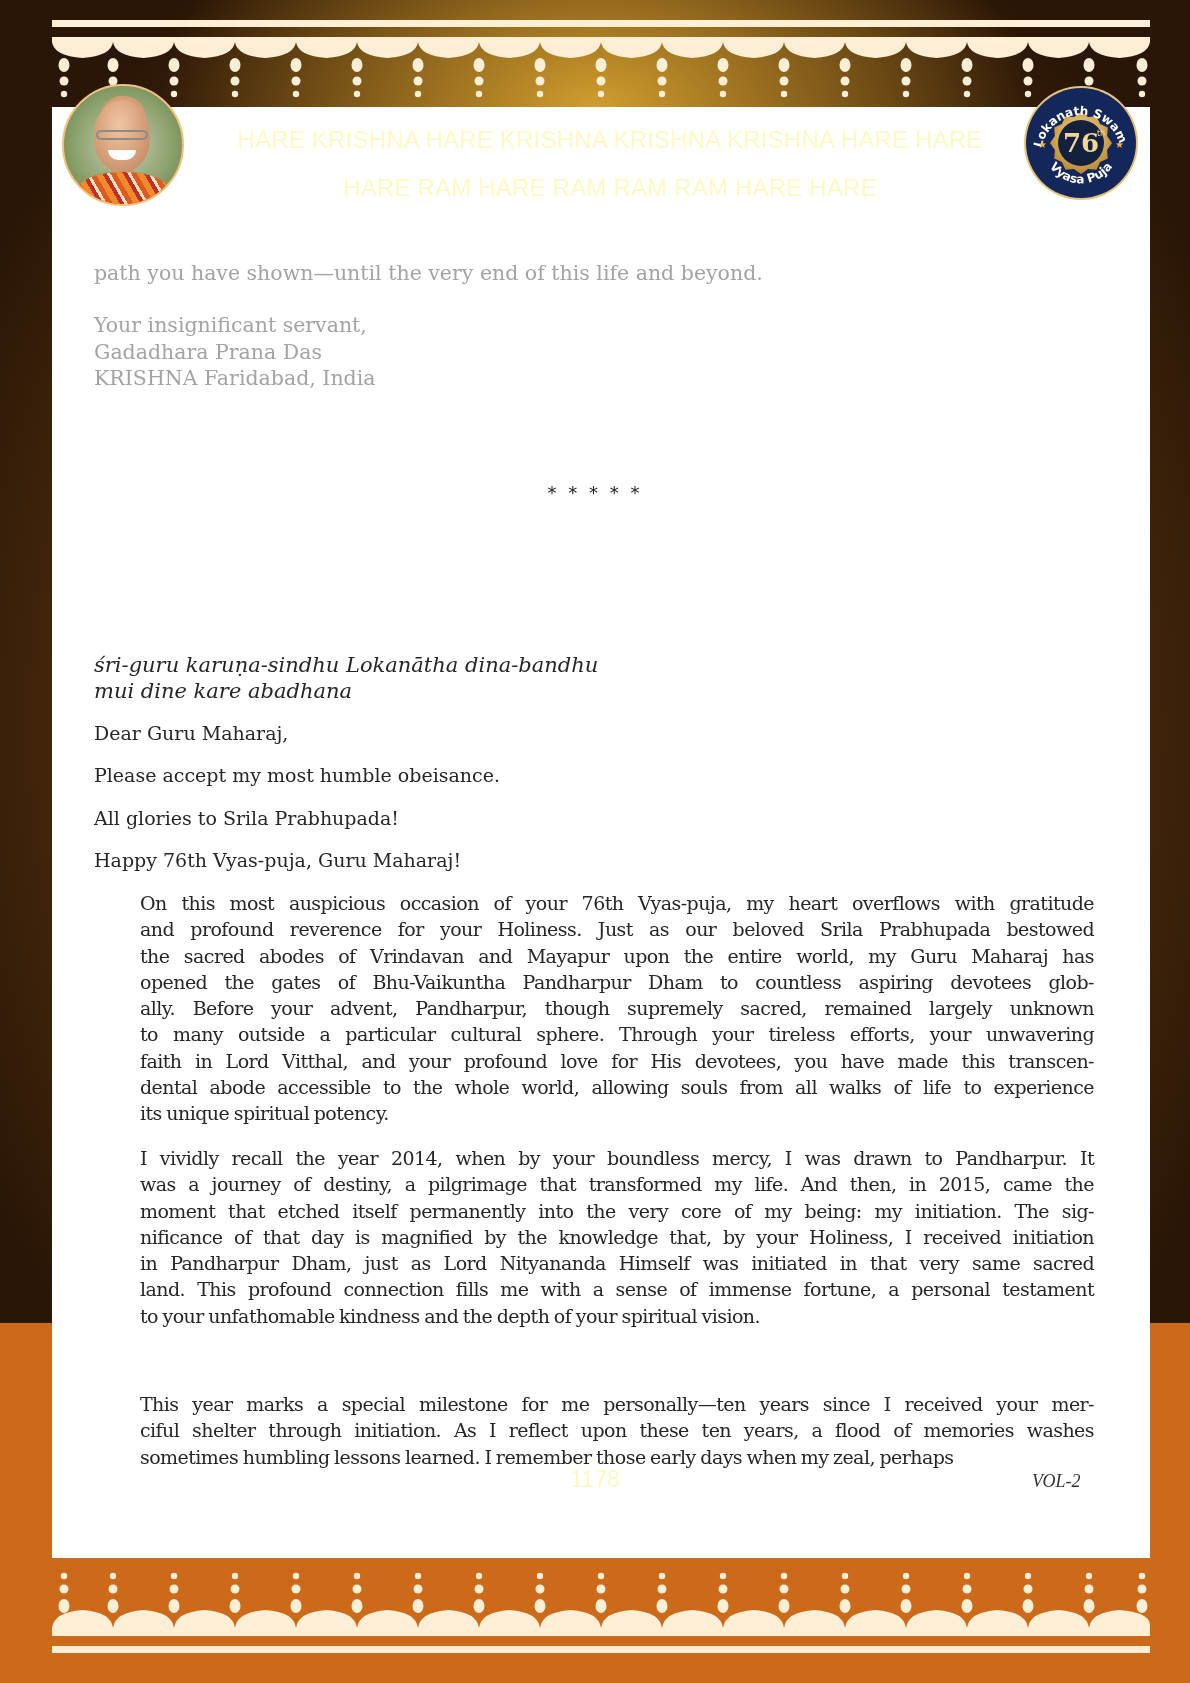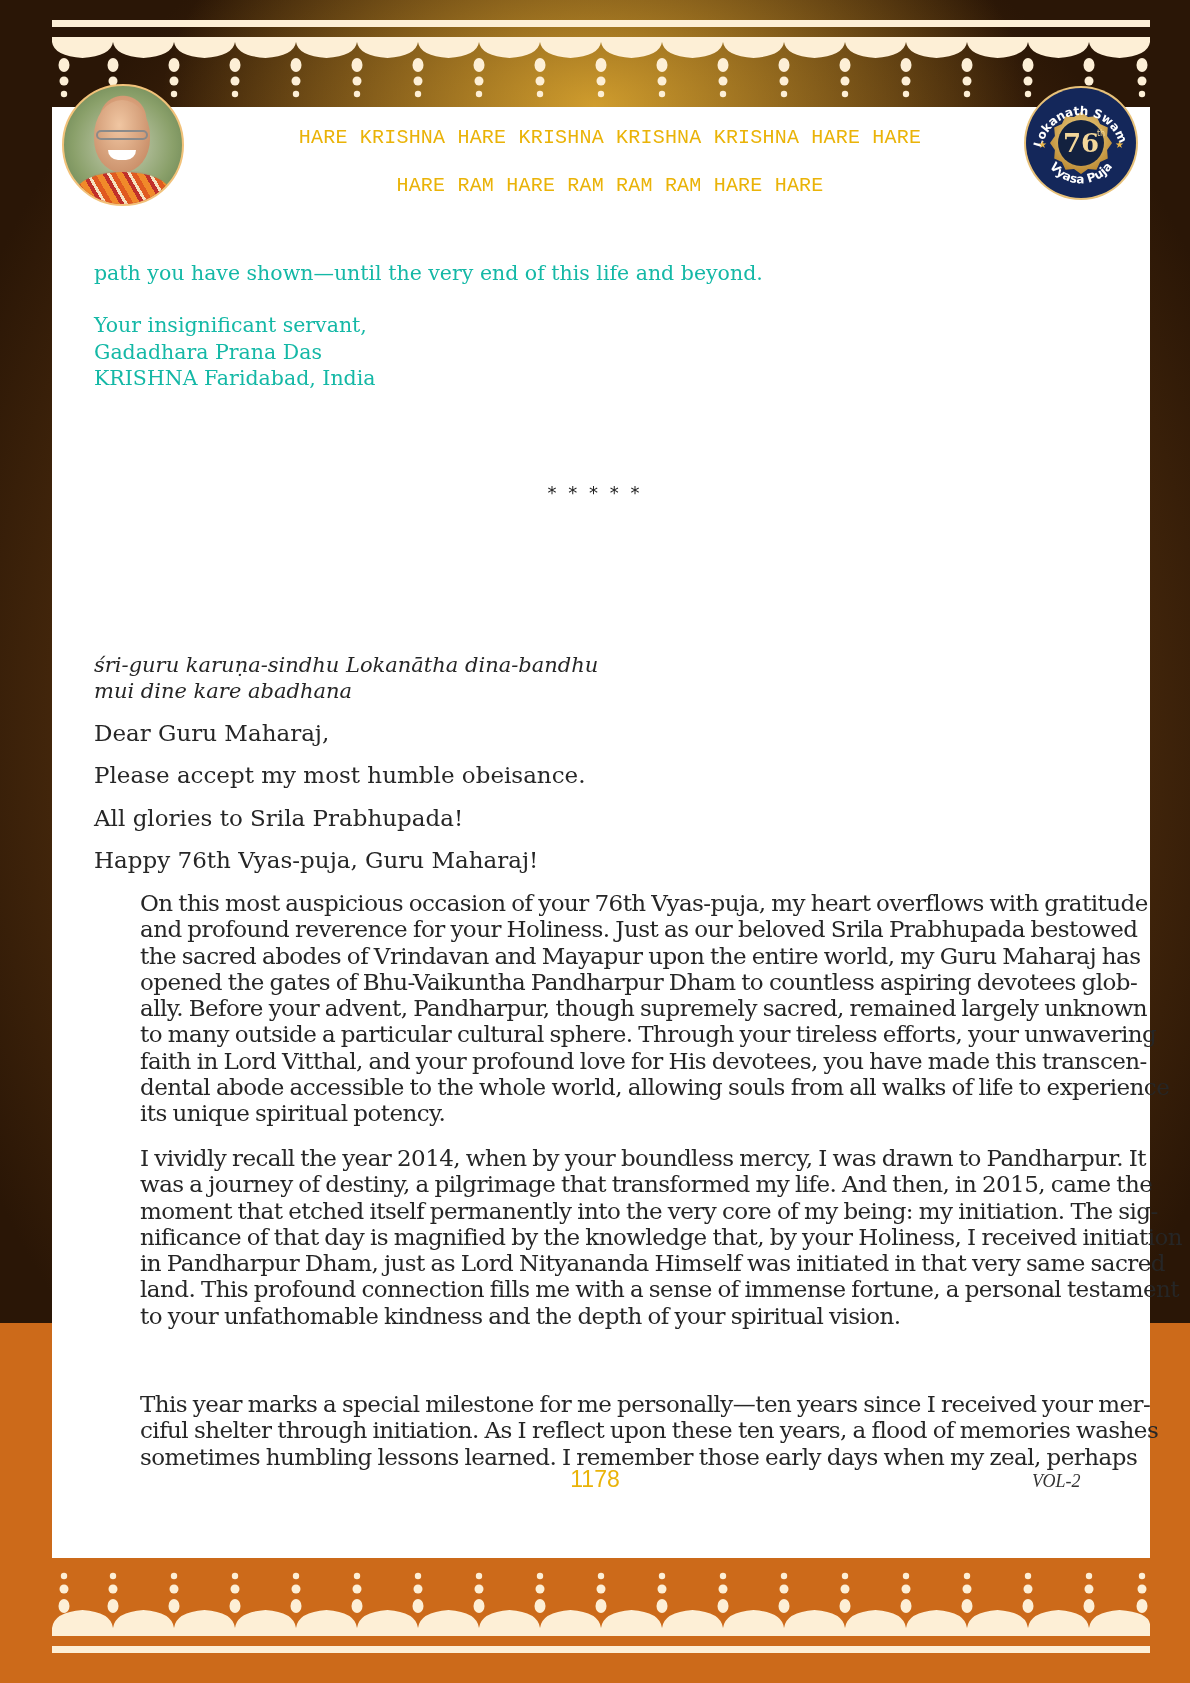--- a/index.html
+++ b/index.html
@@ -28,21 +28,21 @@
   .top-band {
     position: absolute; left: 52px; top: 20px; width: 1098px; height: 87px;
   }
   .bottom-band {
     position: absolute; left: 52px; top: 1556px; width: 1098px; height: 110px;
   }
   .band-svg { display: block; }
 
   .mantra {
     position: absolute; left: 220px; width: 780px; text-align: center;
-    font-family: Liberation Mono, monospace; font-size: 20px; color: #eab308;
+    font-family: Liberation Sans, sans-serif; font-size: 24px; color: #fef9c3;
     letter-spacing: 0.2px; font-weight: 300;
   }
   .mantra.l1 { top: 126px; }
   .mantra.l2 { top: 174px; }
 
   .portrait {
     position: absolute; left: 62px; top: 84px; width: 118px; height: 118px;
     border-radius: 50%; border: 2px solid #f2c27a; overflow: hidden;
     background:
       radial-gradient(circle at 50% 28%, #e9b48e 0%, #d49a74 22%, transparent 23%),
@@ -67,44 +67,44 @@
     border-radius: 50% 50% 0 0;
     background: repeating-linear-gradient(60deg, #f08a2a 0 6px, #c0302a 6px 10px, #f5e2c0 10px 13px, #e05a20 13px 18px);
   }
 
   .badge {
     position: absolute; left: 1022px; top: 84px; width: 118px; height: 118px;
   }
 
   .content {
     position: absolute; left: 94px; top: 260px; width: 1000px;
-    font-family: "DejaVu Serif", serif; color: #14b8a6;
+    font-family: "DejaVu Serif", serif; color: #a3a3a3;
     font-size: 20.5px; line-height: 26.3px;
   }
   .content p { margin: 0; }
   .stars {
     position: absolute; left: 0; width: 1190px; top: 482px; text-align: center;
     font-family: "DejaVu Sans", sans-serif; font-size: 18px; color: #222; letter-spacing: 3px;
   }
   .verse {
     position: absolute; left: 94px; top: 652px; font-style: italic;
     font-family: "DejaVu Serif", serif; font-size: 21px; line-height: 26px; color: #262626;
   }
   .body-text {
     position: absolute; left: 94px; width: 1000px;
-    font-family: "DejaVu Serif", serif; font-size: 23px; line-height: 26.3px; color: #262626;
+    font-family: "DejaVu Serif", serif; font-size: 19px; line-height: 26.3px; color: #262626;
   }
   .body-text p { margin: 0 0 16px 0; }
   .justify { text-align: justify; text-align-last: left; letter-spacing: -0.55px; word-spacing: -1px; }
   .justify span.line { display: block; text-align: justify; text-align-last: justify; white-space: nowrap; margin-left: 46px; }
   .justify span.line.last { text-align-last: left; }
 
   .page-num {
     position: absolute; left: 560px; top: 1466px; width: 70px; text-align: center;
-    font-family: "Liberation Sans", sans-serif; font-size: 23px; color: #eab308;
+    font-family: "Liberation Sans", sans-serif; font-size: 23px; color: #fef9c3;
   }
   .vol {
     position: absolute; left: 1032px; top: 1471px;
     font-family: "Liberation Serif", serif; font-size: 18px; color: #333; font-style: italic;
   }
 </style>
 </head>
 <body>
 
 <div class="bg-top"></div>

